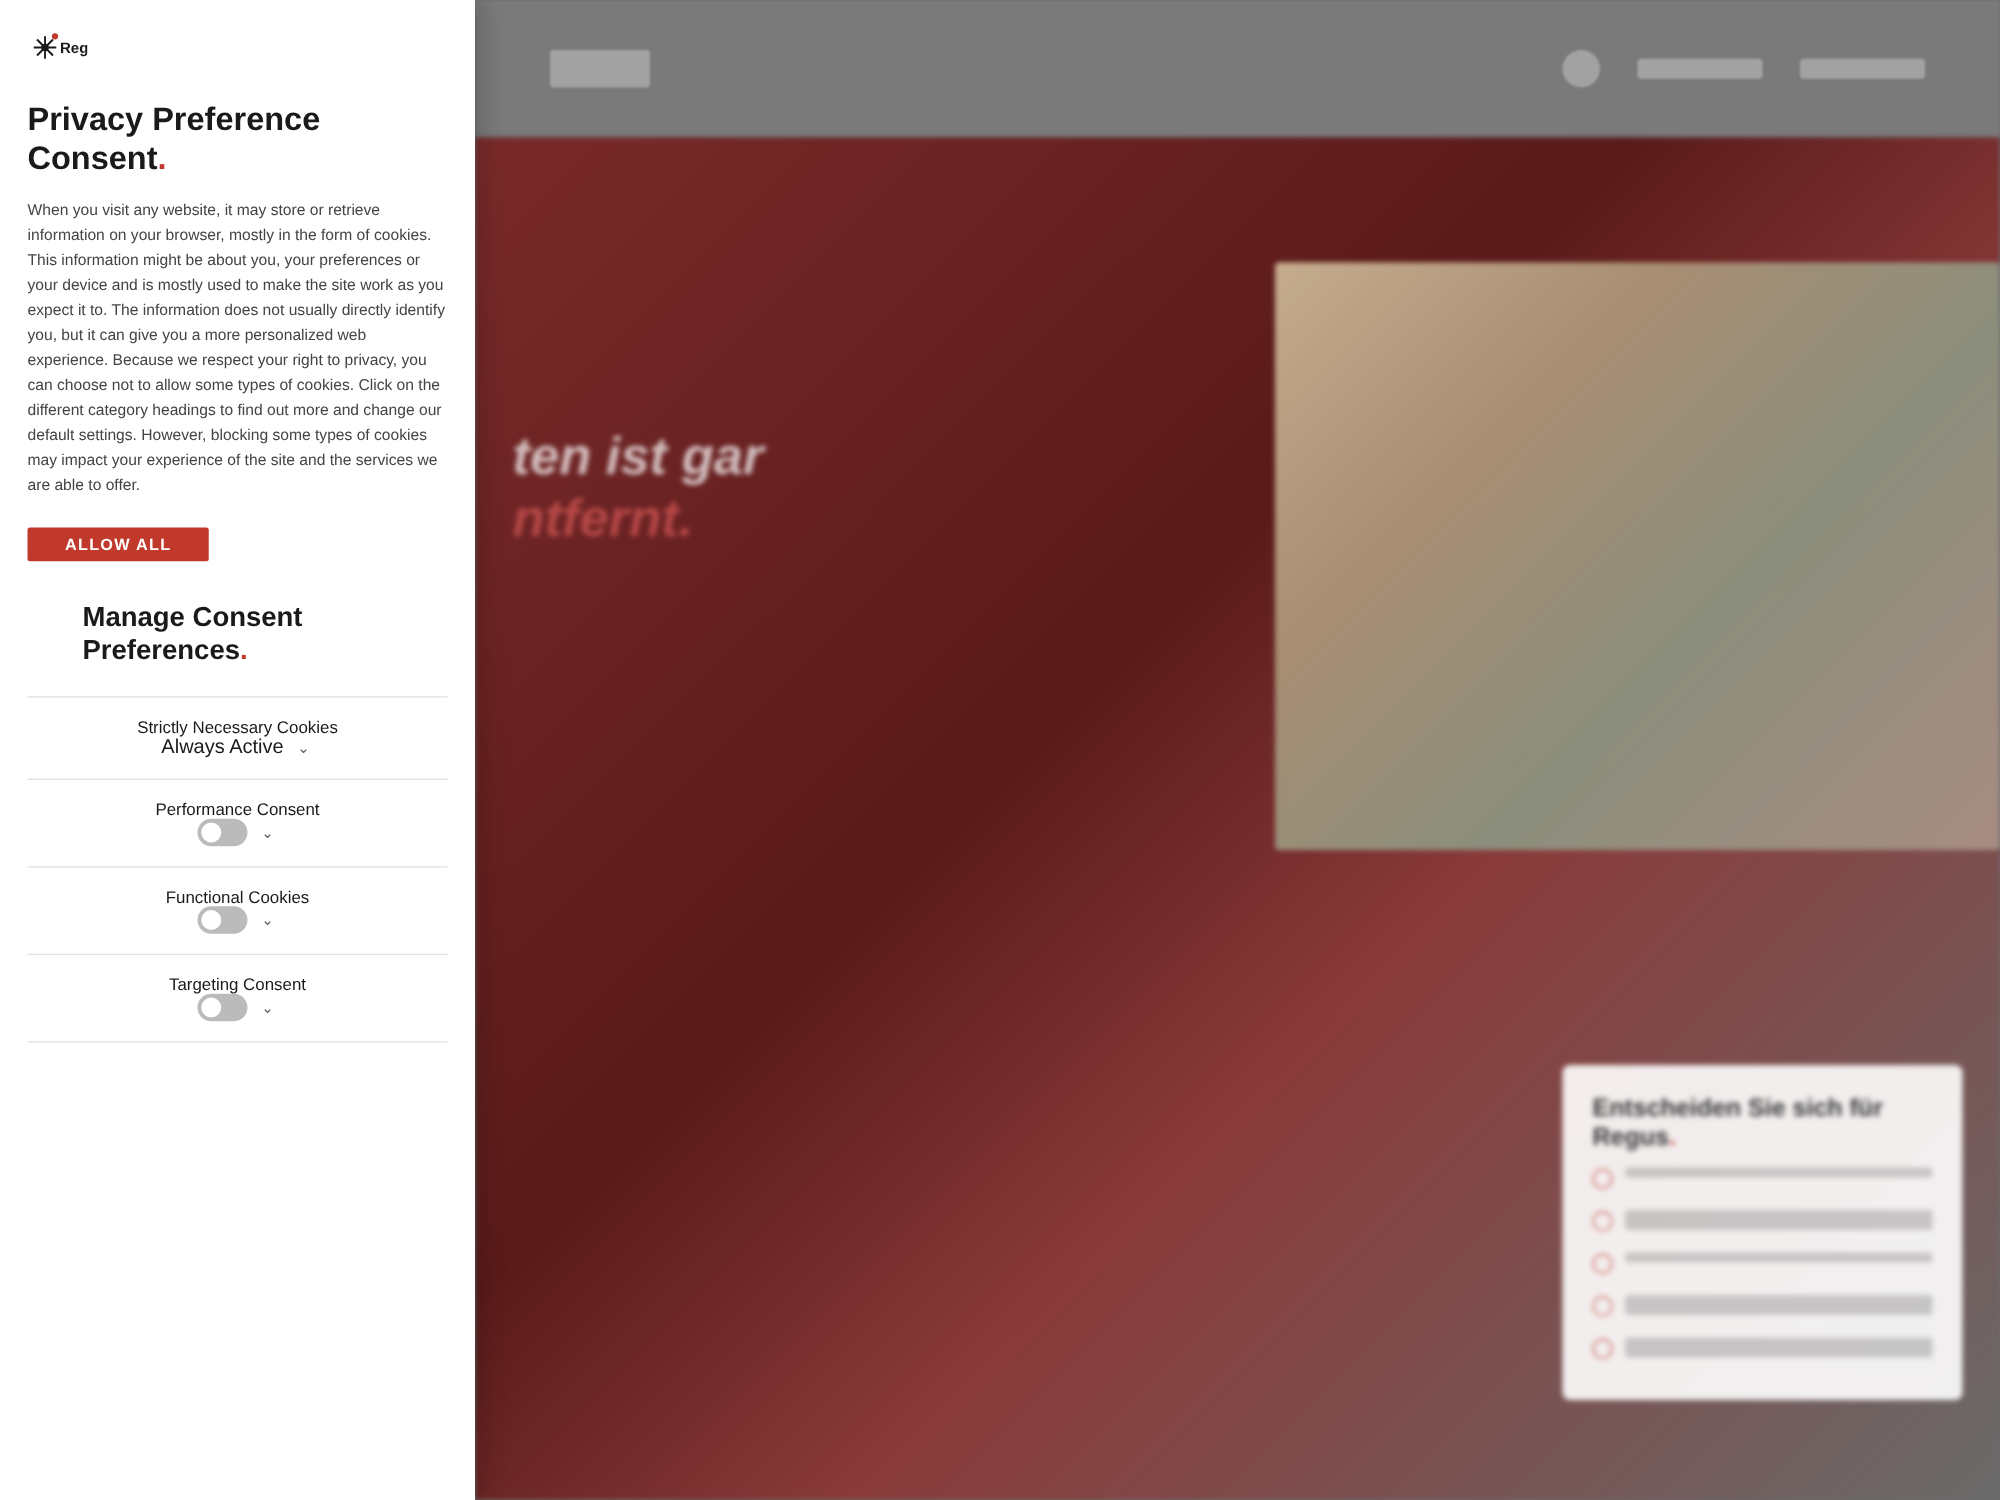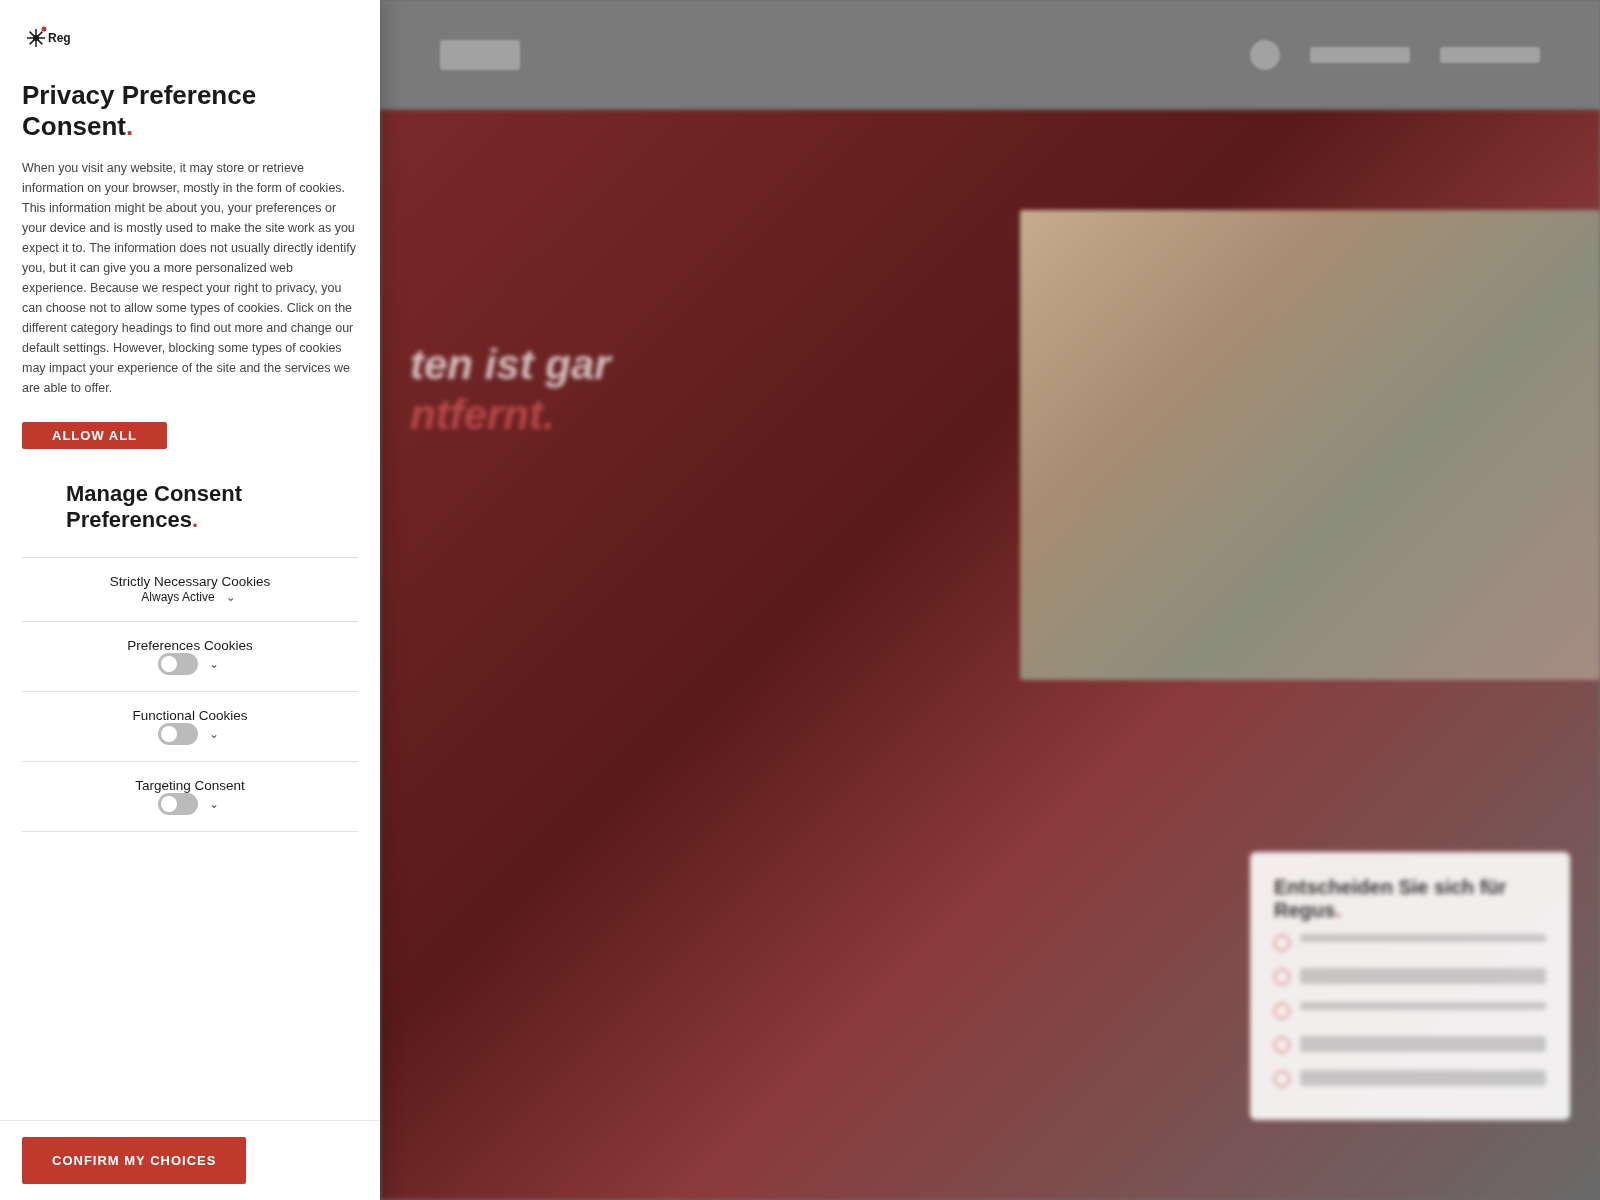--- a/index.html
+++ b/index.html
@@ -258,21 +258,21 @@
       color: #1a1a1a;
     }
 
     .cookie-controls {
       display: flex;
       align-items: center;
       gap: 8px;
     }
 
     .always-active-text {
-      font-size: 12px;
+      font-size: 16px;
       color: #1a1a1a;
       font-weight: 500;
     }
 
     
     .toggle-switch {
       width: 40px;
       height: 22px;
       background: #bbb;
       border-radius: 11px;
@@ -426,21 +426,21 @@
     <div class="cookie-row">
       <span class="cookie-label">Strictly Necessary Cookies</span>
       <div class="cookie-controls">
         <span class="always-active-text">Always Active</span>
         <div class="chevron">⌄</div>
       </div>
     </div>
 
     
     <div class="cookie-row">
-      <span class="cookie-label">Preferences Cookies</span>
+      <span class="cookie-label">Performance Consent</span>
       <div class="cookie-controls">
         <div class="toggle-switch">
           <div class="toggle-knob"></div>
         </div>
         <div class="chevron">⌄</div>
       </div>
     </div>
 
     
     <div class="cookie-row">
@@ -459,17 +459,14 @@
       <div class="cookie-controls">
         <div class="toggle-switch">
           <div class="toggle-knob"></div>
         </div>
         <div class="chevron">⌄</div>
       </div>
     </div>
 
   </div>
 
-  <div class="panel-footer">
-    <button class="confirm-btn">CONFIRM MY CHOICES</button>
-  </div>
 
 </div>
 
 </body></html>

